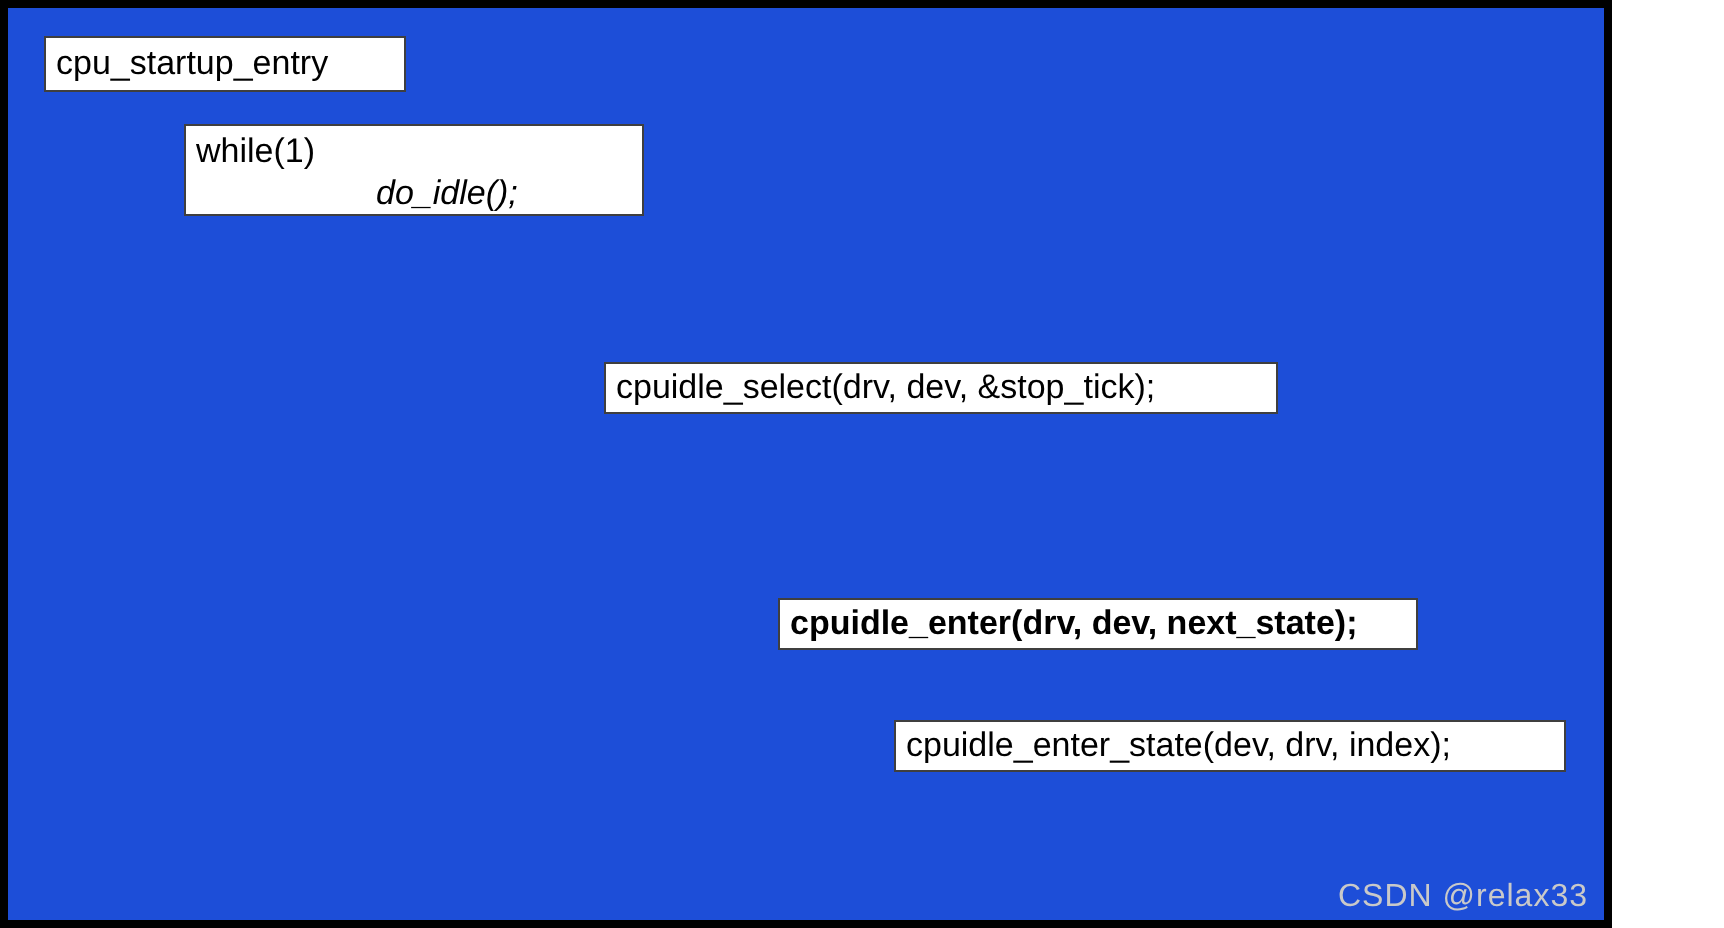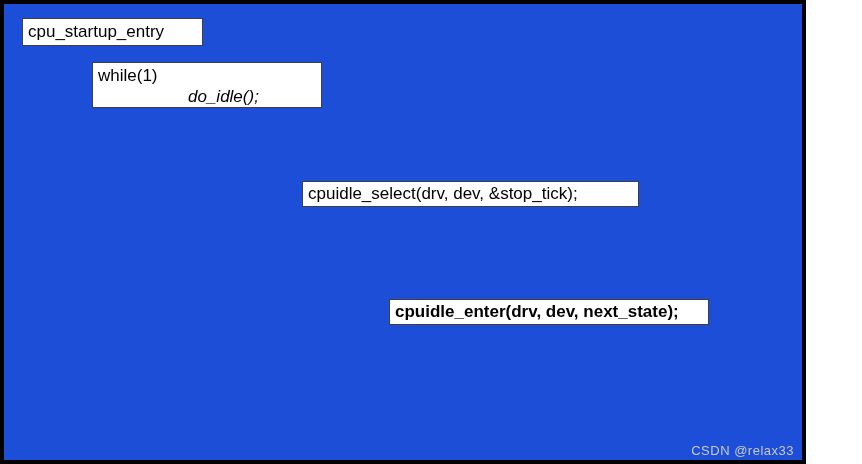--- a/index.html
+++ b/index.html
@@ -40,21 +40,21 @@
   .b3 { left: 204px; top: 121px; width: 192px; height: 28px; }
   .b4 { left: 262px; top: 177px; width: 337px; height: 26px; margin-left: 36px; }
   .b5 { left: 316px; top: 236px; width: 323px; height: 26px; }
   .b6 { left: 385px; top: 295px; width: 320px; height: 26px; font-weight: bold; }
   .b7 { left: 443px; top: 356px; width: 336px; height: 26px; }
   .b8 { left: 506px; top: 415px; width: 323px; height: 27px; }
   .watermark {
     position: absolute;
     right: 8px;
     bottom: 2px;
-    font-size: 13px;
+    font-size: 16px;
     color: #c9c9c9;
     letter-spacing: 0.5px;
   }
 </style>
 </head>
 <body>
 
 <div class="frame">
 
   <div class="box b1">
@@ -69,17 +69,20 @@
 
   <div class="box b4">
     <span>cpuidle_select(drv, dev, &amp;stop_tick);</span>
   </div>
 
 
   <div class="box b6">
     <span>cpuidle_enter(drv, dev, next_state);</span>
   </div>
 
+  <div class="box b7">
+    <span>cpuidle_enter_state(dev, drv, index);</span>
+  </div>
 
 
   <div class="watermark">CSDN @relax33</div>
 
 </div>
 
 </body></html>

